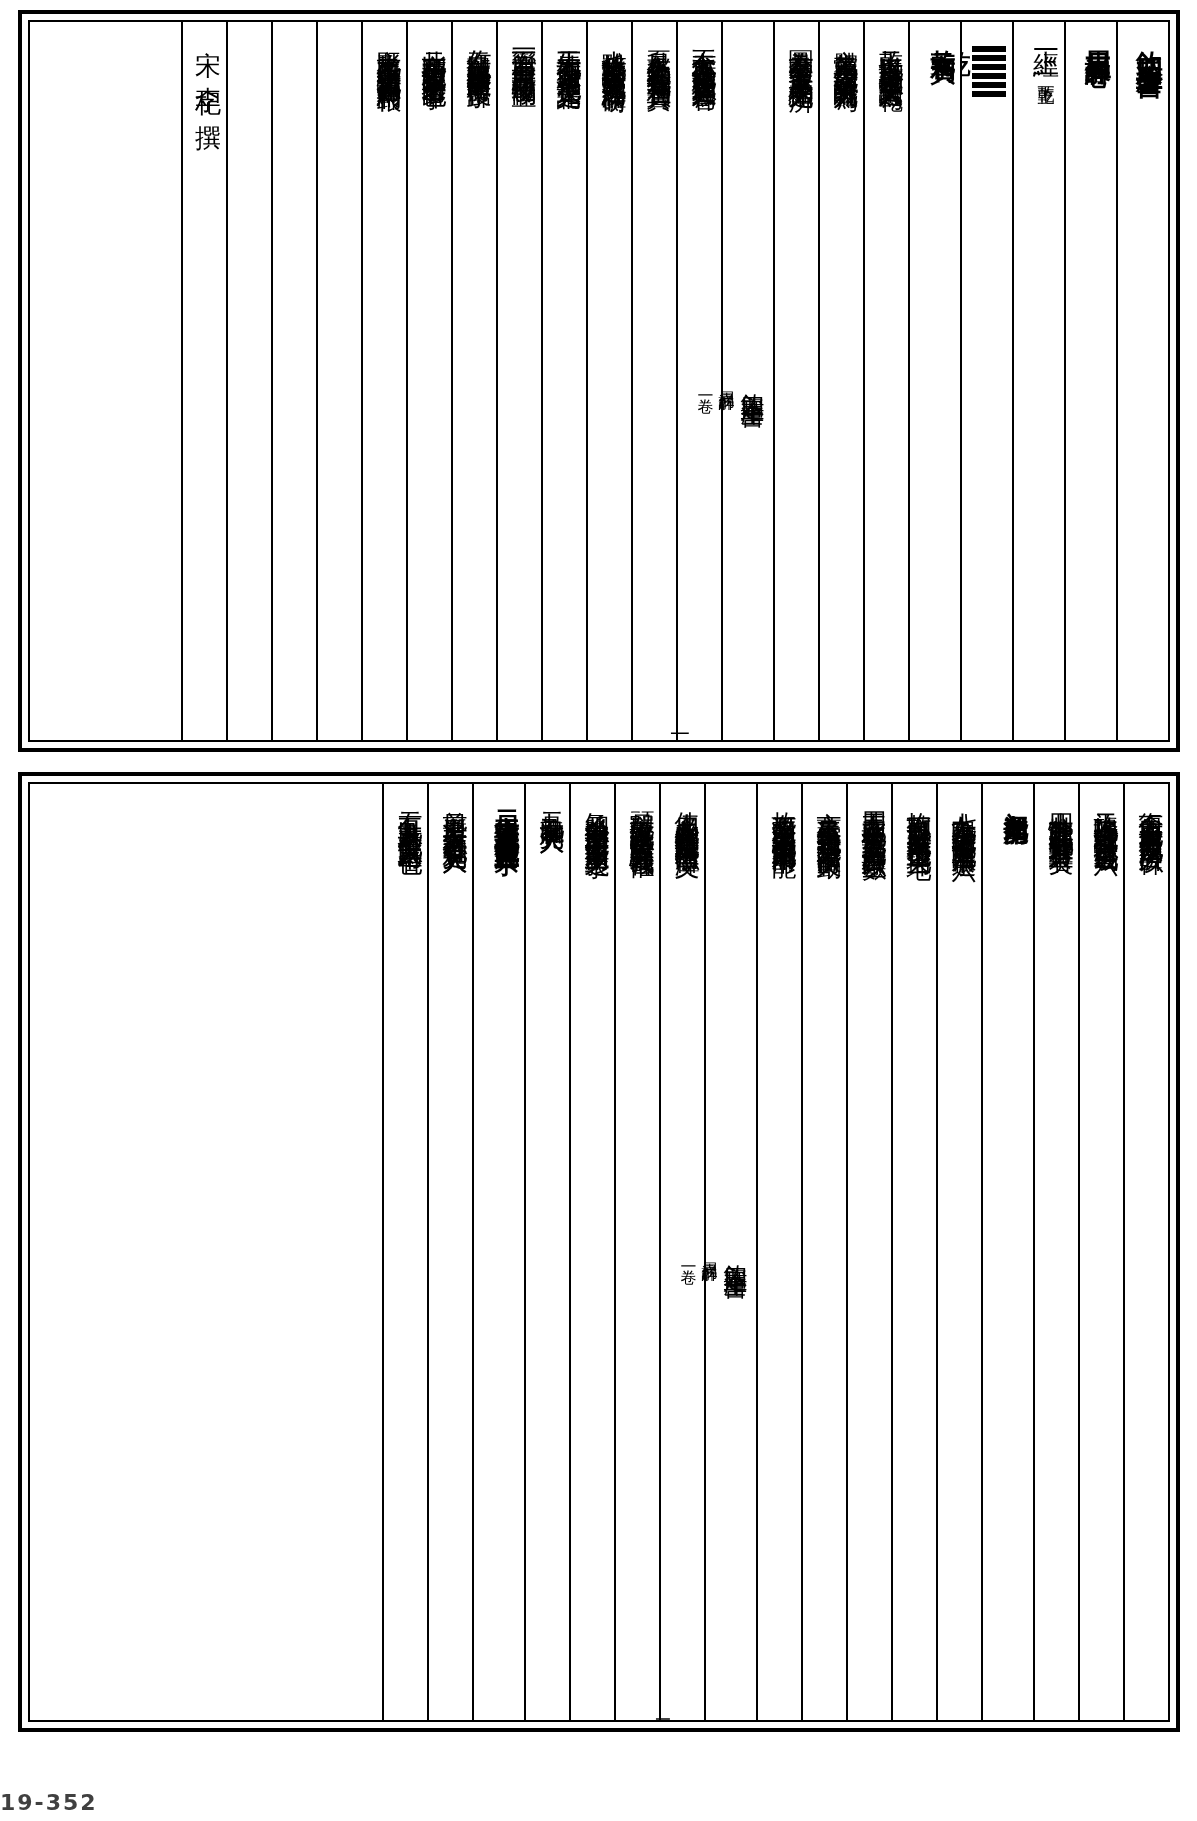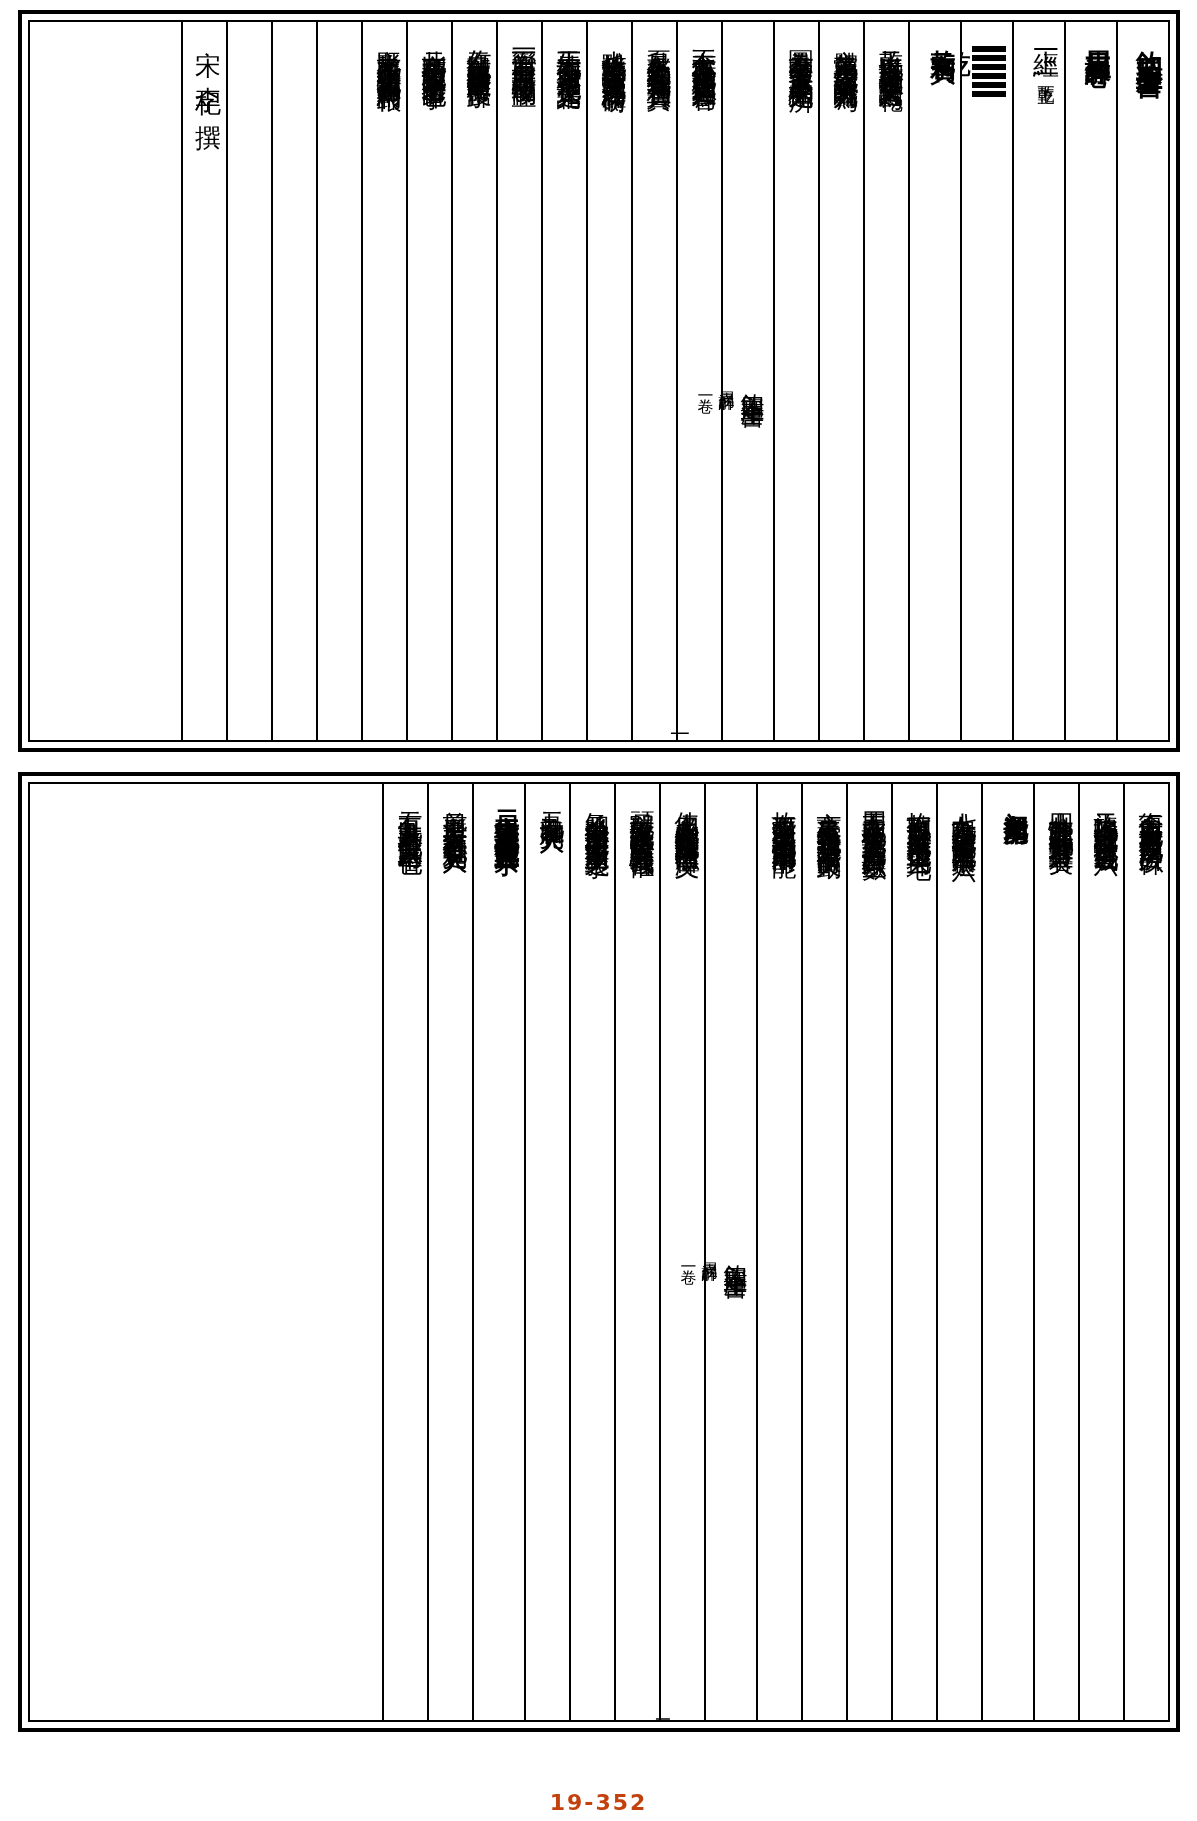--- a/index.html
+++ b/index.html
@@ -124,26 +124,25 @@
   }
   .gua-box {
     writing-mode: horizontal-tb;
     width: 36px;
     margin: 0 auto 6px auto;
   }
   .footer {
     position: absolute;
     left: 0; right: 0;
     bottom: 6px;
-    text-align: center;
     font-family: "DejaVu Sans", sans-serif;
     font-size: 22px;
     font-weight: bold;
     letter-spacing: 2px;
-    color: #c2410c;
+    color: #404040;
   }
 </style>
 </head>
 <body>
 
 <div class="page">
 
   <div class="leaf leaf-top">
     <div class="leaf-inner">
       <div class="cols">

